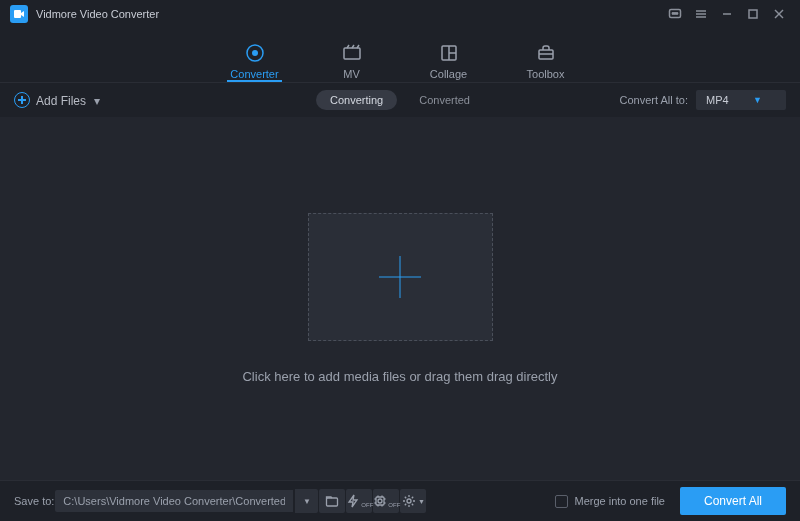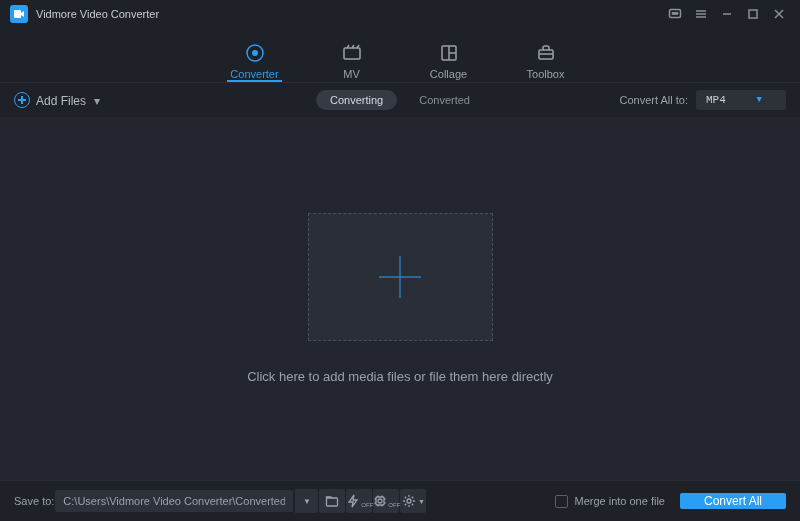--- a/index.html
+++ b/index.html
@@ -146,21 +146,20 @@
   color: #c8ccd5;
   padding: 4px 24px 4px 10px;
   font-size: 11px;
   border-radius: 2px;
   cursor: pointer;
   position: relative;
   min-width: 90px;
   display: flex;
   align-items: center;
   justify-content: space-between;
-  font-family: Liberation Mono, monospace;
 }
 .format-select .sel-caret { color: #2a9df4; font-size: 9px; }
 
 
 .content-area {
   height: 363px;
   background: #23262e;
   display: flex;
   flex-direction: column;
   align-items: center;
@@ -255,21 +254,21 @@
   width: 13px;
   height: 13px;
   border: 1px solid #5a5f6a;
   border-radius: 2px;
 }
 .convert-all-btn {
   background: #2a9df4;
   color: #fff;
   border: none;
   padding: 0 24px;
-  height: 16px;
+  height: 28px;
   font-size: 12px;
   border-radius: 2px;
   cursor: pointer;
   margin-left: 14px;
 }
 </style>
 </head>
 <body>
 
 <div class="titlebar">
@@ -373,21 +372,21 @@
       <span>MP4</span>
       <span class="sel-caret">▼</span>
     </div>
   </div>
 </div>
 
 <div class="content-area">
   <div class="drop-box">
     <div class="big-plus"></div>
   </div>
-  <div class="drop-hint">Click here to add media files or file them here directly</div>
+  <div class="drop-hint">Click here to add media files or drag them drag directly</div>
 </div>
 
 <div class="bottom-bar">
   <span class="save-label">Save to:</span>
   <input class="path-input" readonly="" value="C:\Users\Vidmore Video Converter\Converted" style="">
   <button class="path-caret-btn">▼</button>
 
   <button class="icon-btn">
     <svg viewBox="0 0 14 14">
         <rect x="1.5" y="4" width="11" height="8" rx="1"></rect>

